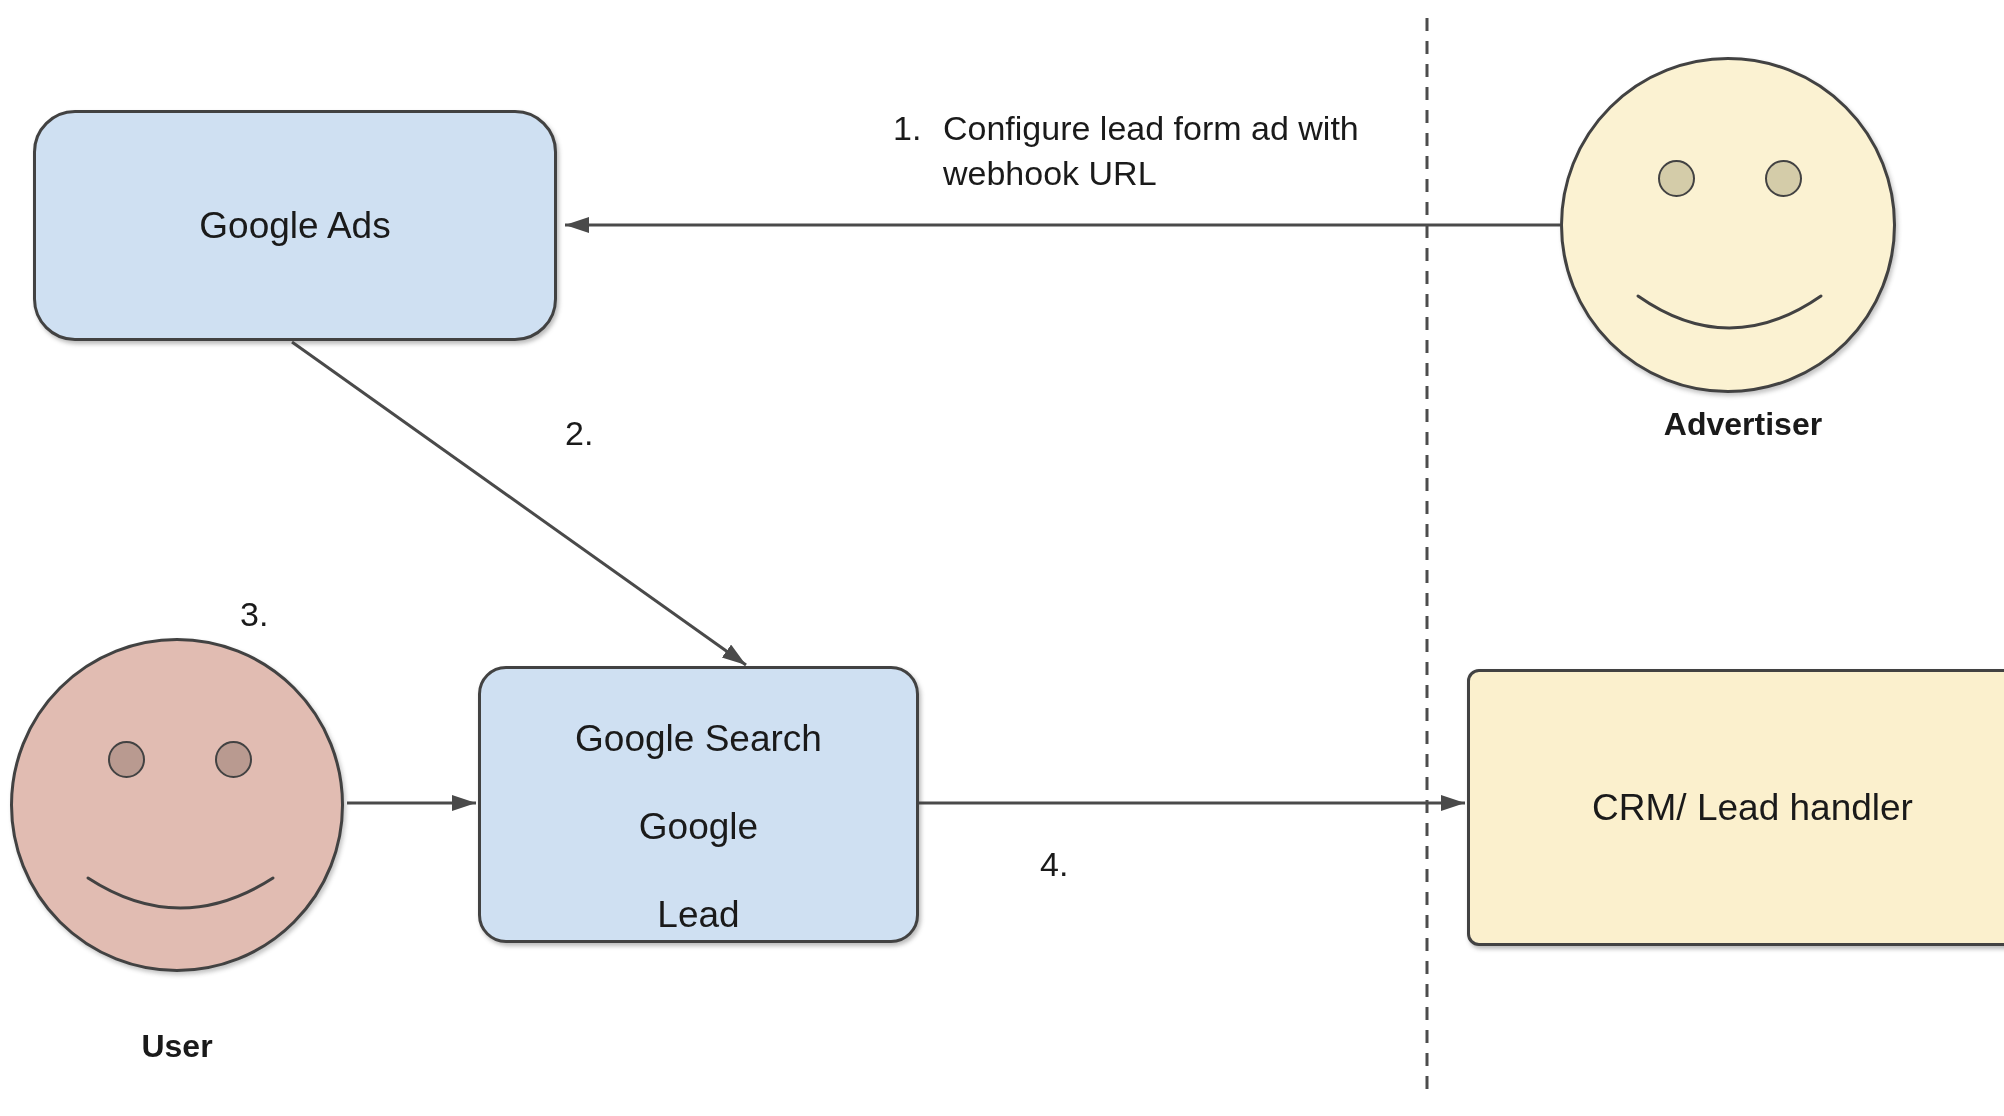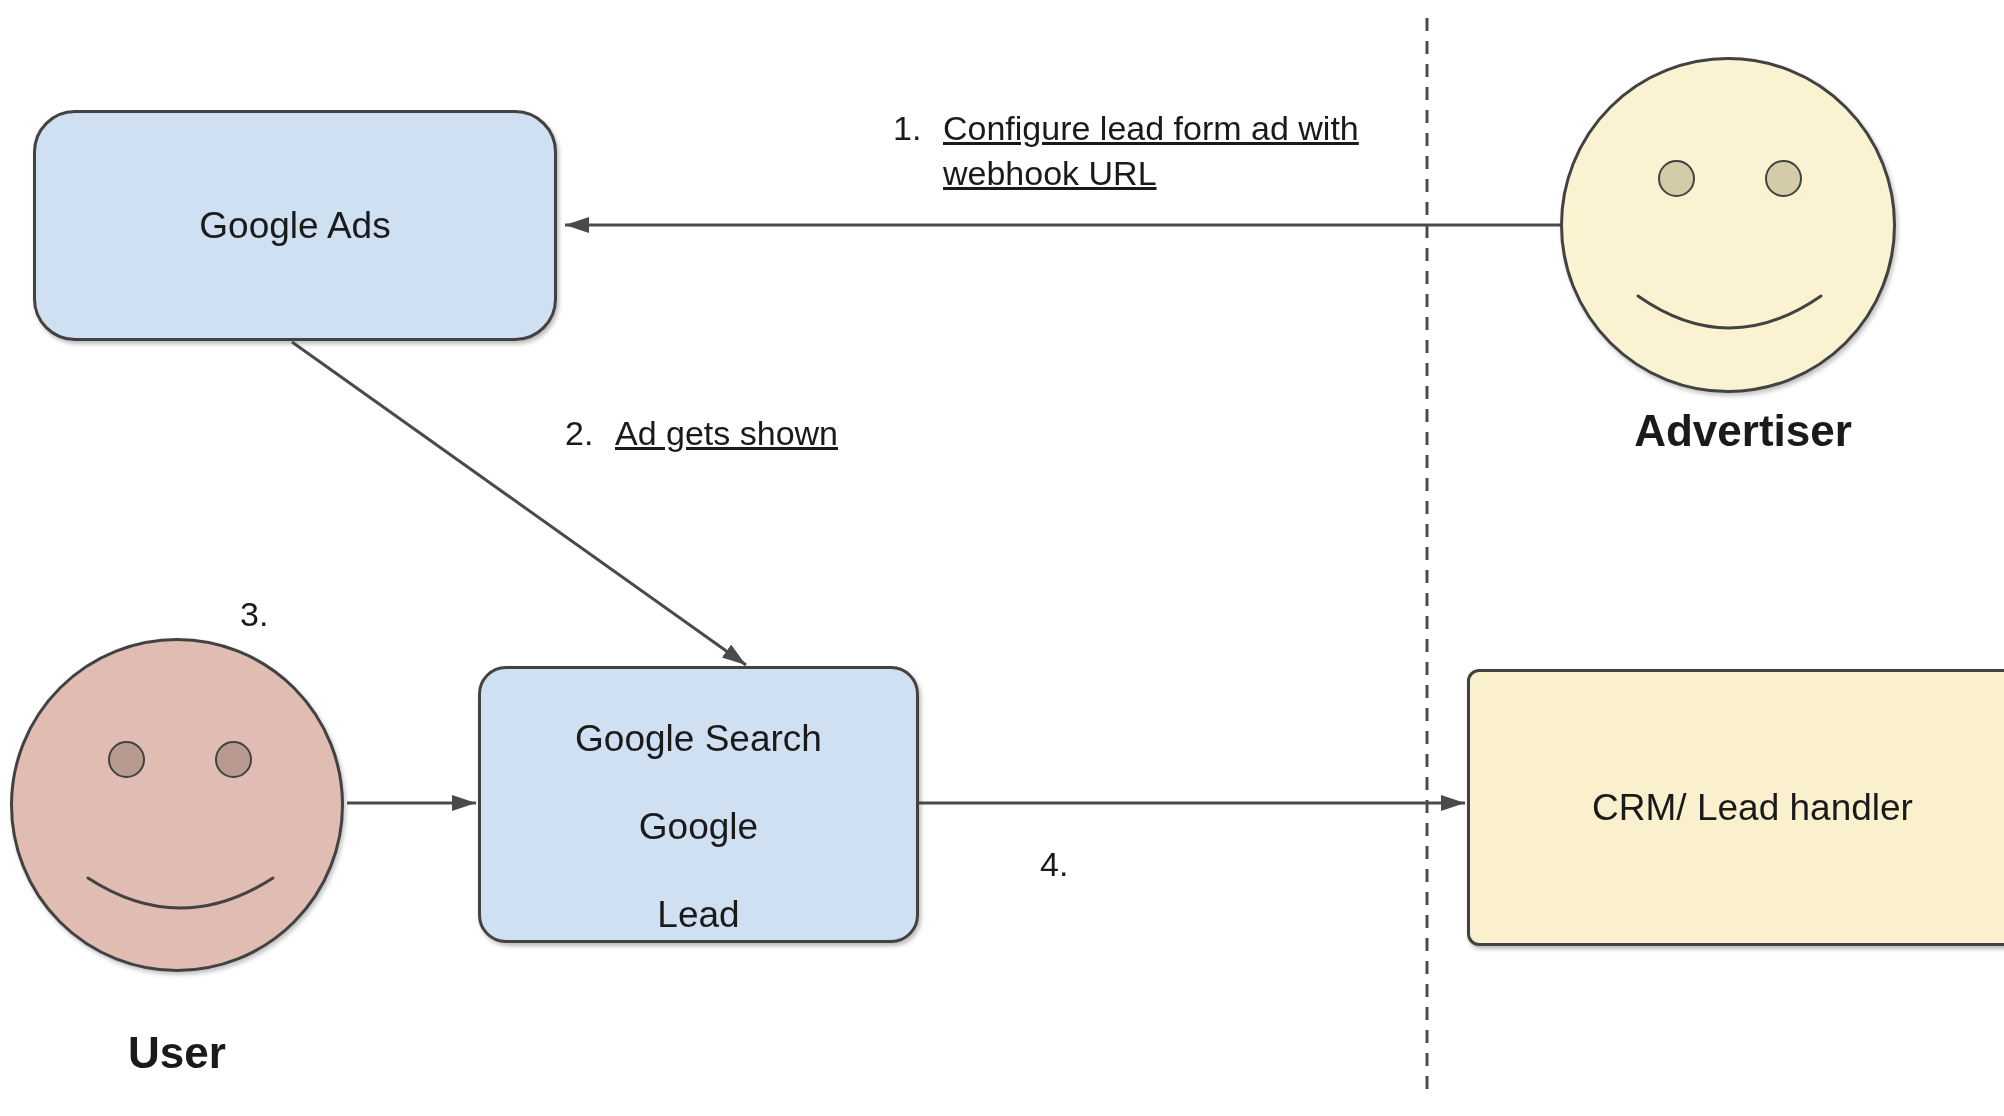--- a/index.html
+++ b/index.html
@@ -29,30 +29,30 @@
     position:absolute;box-sizing:border-box;border:2.5px solid #424242;border-radius:50%;
     width:37px;height:37px;
   }
   .face.pink .eye{background:#b99a90;}
   .face.cream .eye{background:#d4cca9;}
   .eye.left{left:95px;top:100px;}
   .eye.right{left:202px;top:100px;}
   .smile{position:absolute;left:0;top:0;}
   .actor-label{
     position:absolute;transform:translateX(-50%);
-    font-size:44px;font-weight:bold;white-space:nowrap;
+    font-size:32px;font-weight:bold;white-space:nowrap;
   }
   .actor-label.user{left:177px;top:1028px;}
   .actor-label.advertiser{left:1743px;top:406px;}
   .step{
     position:absolute;display:flex;align-items:flex-start;
     font-size:34px;line-height:45px;
   }
   .step .num{flex:none;width:36px;margin-right:14px;}
-  .step .txt{white-space:pre-line;text-decoration:underline;}
+  .step .txt{white-space:pre-line;}
   .step1{left:893px;top:106px;}
   .step2{left:565px;top:411px;}
   .step3{left:240px;top:592px;}
   .step4{left:1040px;top:842px;}
 </style>
 </head>
 <body>
 
 <div class="stage">
 
@@ -104,21 +104,20 @@
   <div class="actor-label advertiser">Advertiser</div>
 
   <div class="step step1">
     <span class="num">1.</span>
     <span class="txt">Configure lead form ad with
 webhook URL</span>
   </div>
 
   <div class="step step2">
     <span class="num">2.</span>
-    <span class="txt">Ad gets shown</span>
   </div>
 
   <div class="step step3">
     <span class="num">3.</span>
   </div>
 
   <div class="step step4">
     <span class="num">4.</span>
   </div>
 

